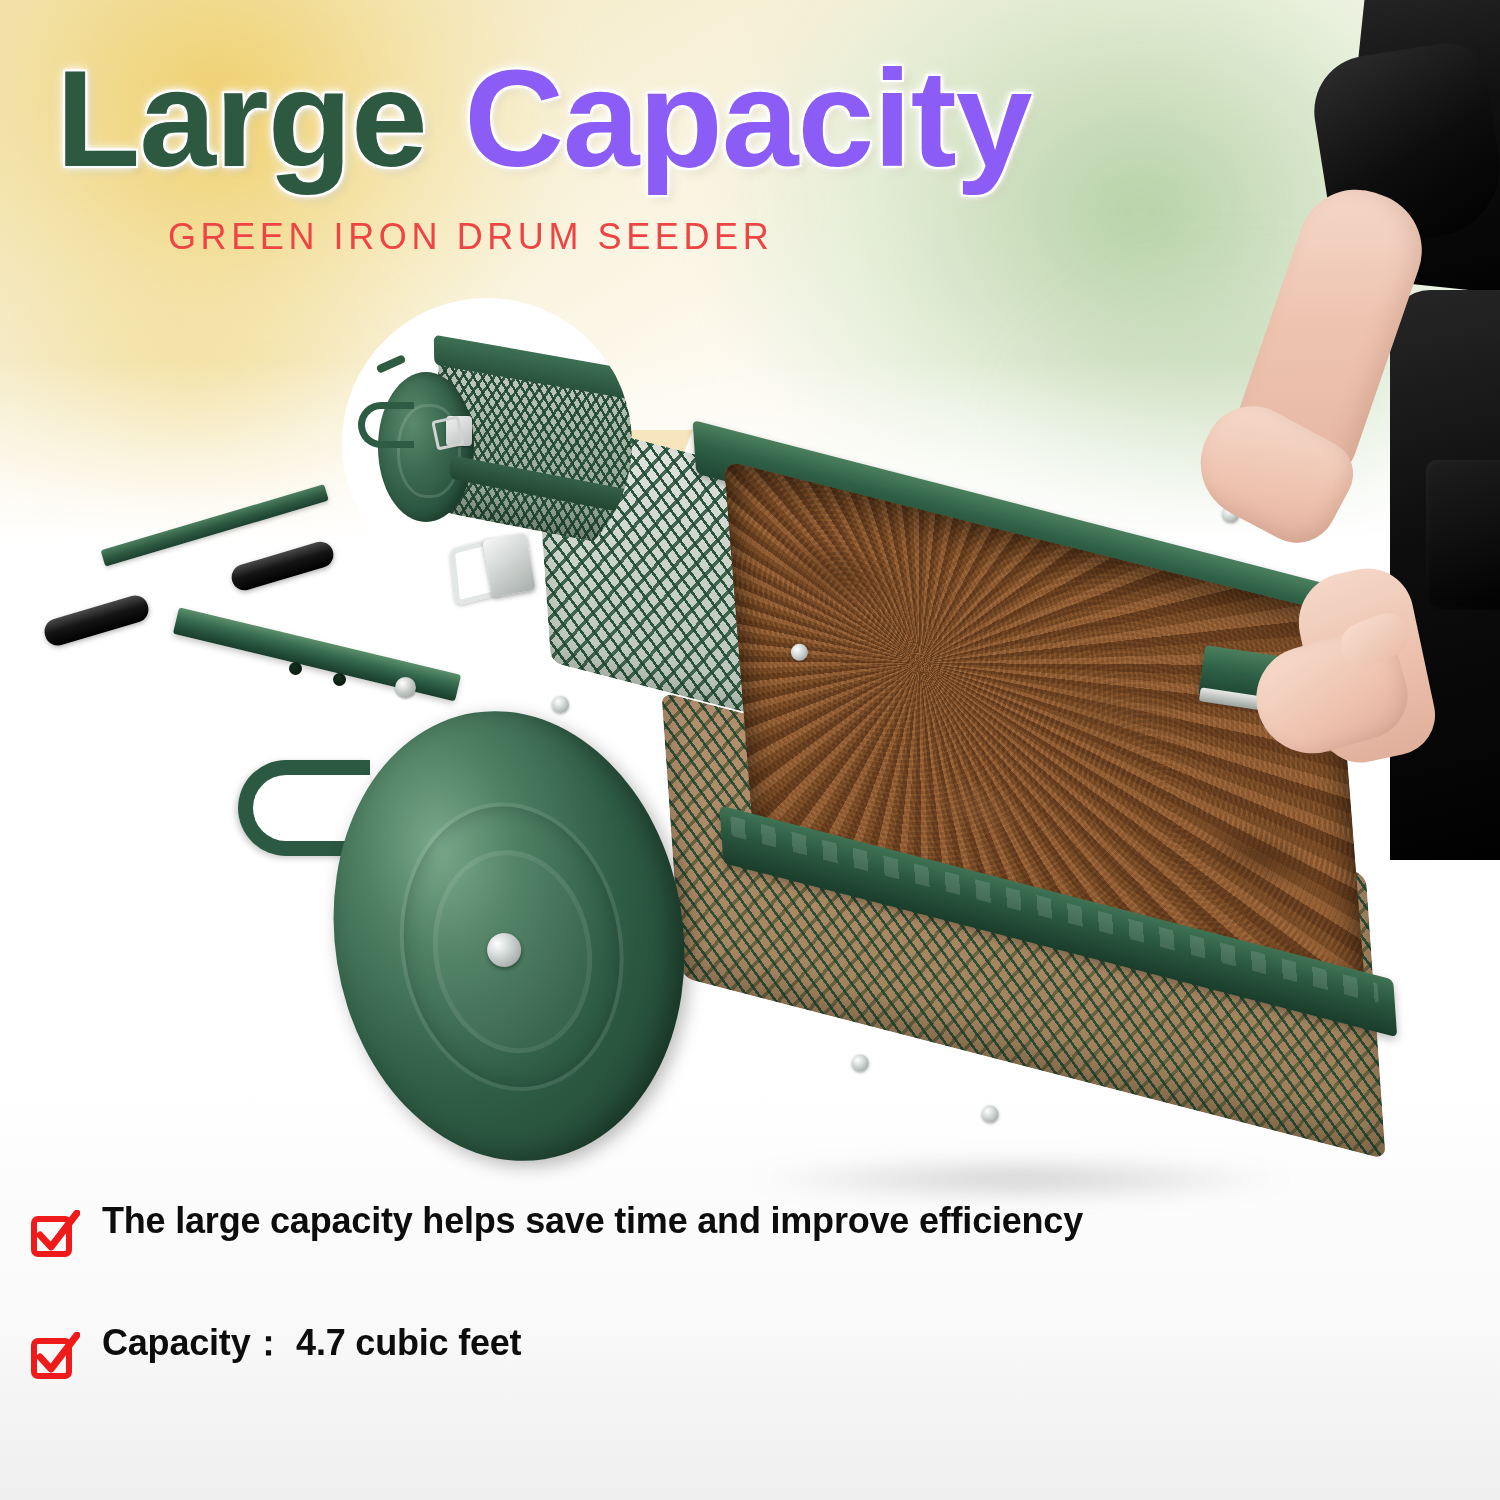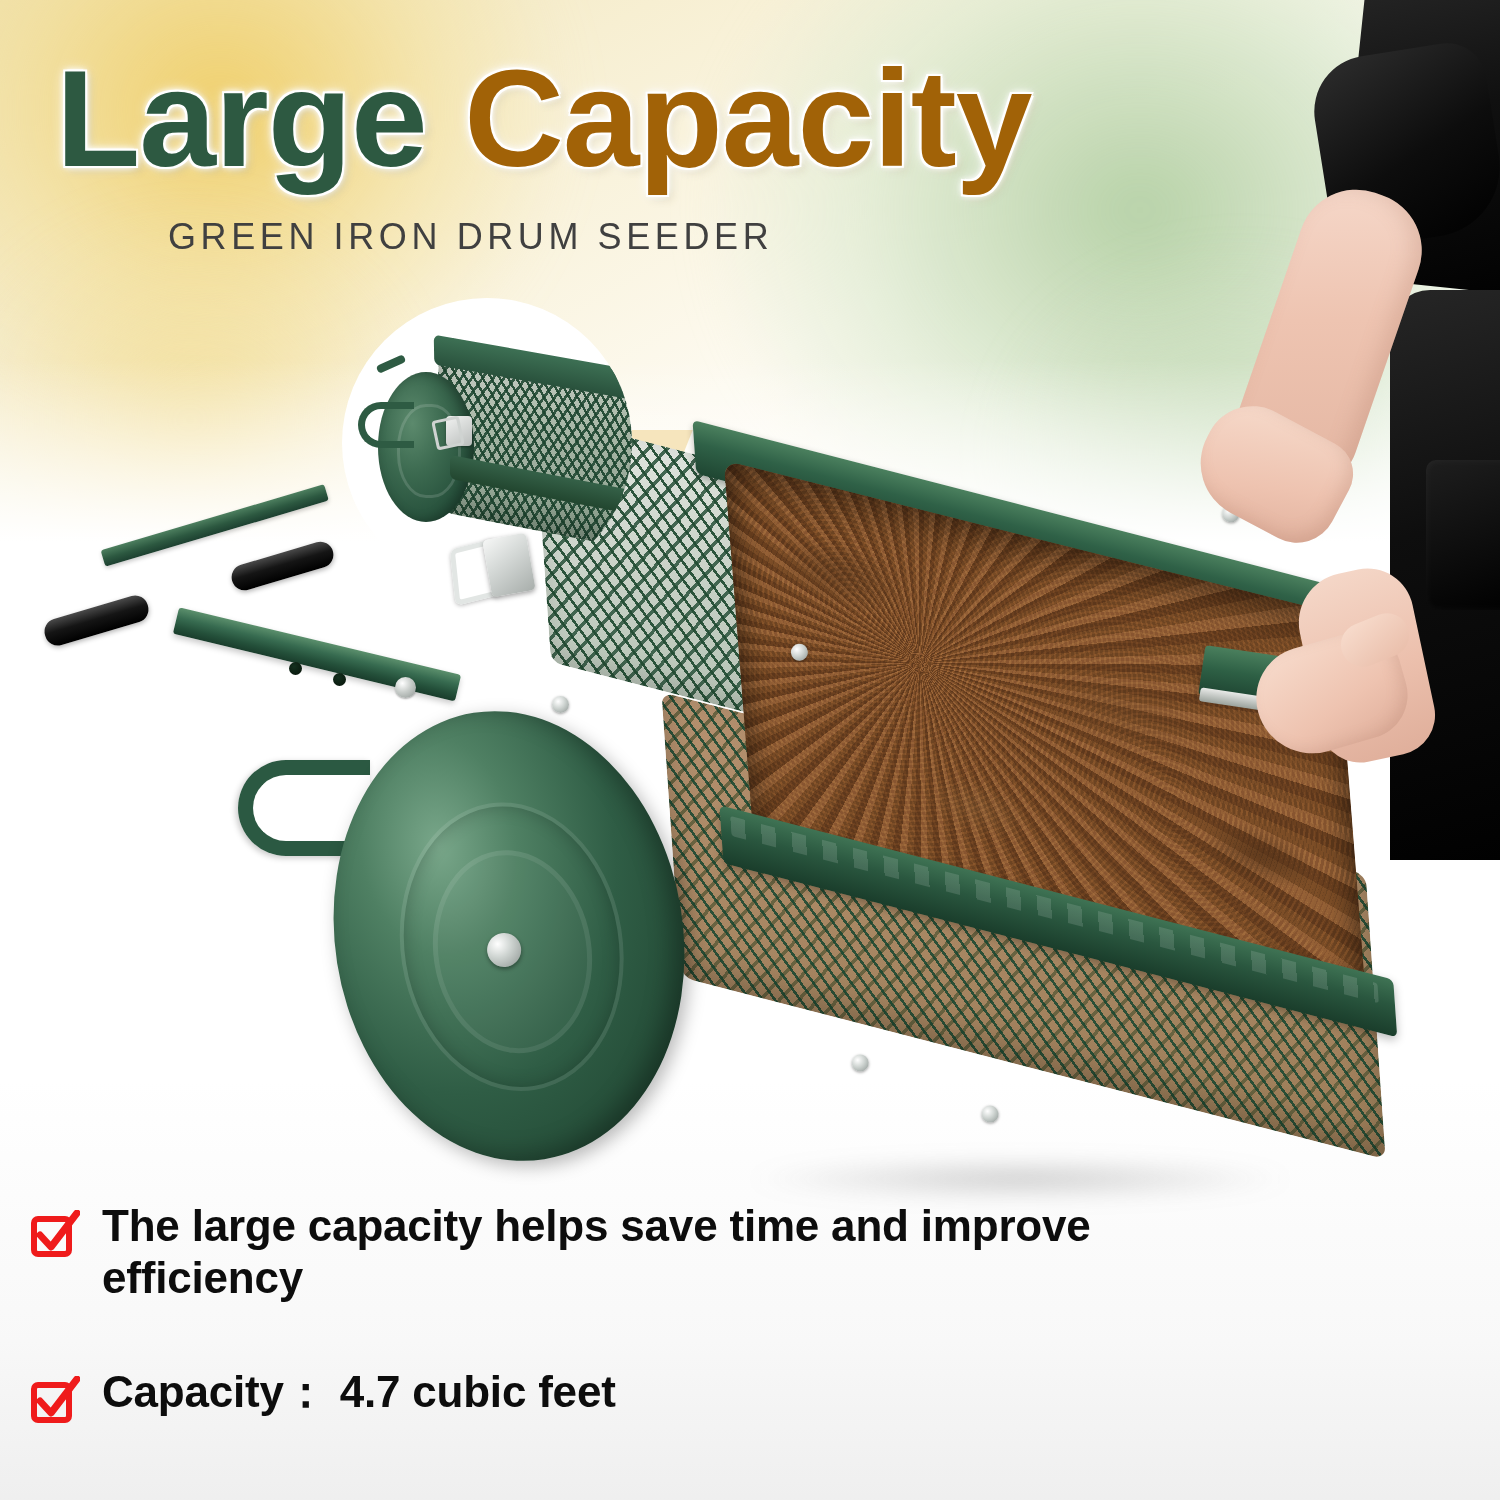--- a/index.html
+++ b/index.html
@@ -35,26 +35,26 @@
 
   
   .headline { position:absolute; left:56px; top:48px; width:1130px;
     font-size:138px; line-height:1.02; font-weight:700;
     font-family:"Liberation Sans Narrow","Liberation Sans",sans-serif;
     letter-spacing:-1px; white-space:nowrap;
     transform:scaleX(1.0); transform-origin:left center; }
   .hl-a { color:#2d5941; text-shadow:
       0 0 7px #fff, 0 0 7px #fff, 0 0 14px #fff, 2px 2px 0 #fff, -2px -2px 0 #fff,
       2px -2px 0 #fff, -2px 2px 0 #fff, 4px 4px 9px rgba(110,110,90,.30); }
-  .hl-b { color:#a16207; text-shadow:
+  .hl-b { color:#8b5cf6; text-shadow:
       0 0 7px #fff, 0 0 7px #fff, 0 0 14px #fff, 2px 2px 0 #fff, -2px -2px 0 #fff,
       2px -2px 0 #fff, -2px 2px 0 #fff, 4px 4px 9px rgba(150,130,70,.30); }
 
   .subtitle { position:absolute; left:168px; top:216px;
-    font-size:36px; font-weight:400; color:#404040; letter-spacing:4.6px;
+    font-size:36px; font-weight:400; color:#ef4444; letter-spacing:4.6px;
     font-family:"Liberation Sans",sans-serif; white-space:nowrap; }
 
   
   .callout-arrow { position:absolute; left:487px; top:430px; width:210px; height:215px;
     background:#f6e4b9; clip-path:polygon(2% 0%, 98% 0%, 57% 100%, 42% 100%); opacity:.95; }
   .callout { position:absolute; left:342px; top:298px; width:290px; height:290px;
     border-radius:50%; overflow:hidden; background:#ffffff;
     box-shadow:0 0 0 0 rgba(0,0,0,0); }
   .callout-inner { position:absolute; inset:0; }
 
@@ -246,21 +246,21 @@
     box-shadow:inset -6px -4px 14px rgba(170,120,100,.22); z-index:9; }
   .thumb { position:absolute; left:60px; top:628px; width:70px; height:44px;
     background:linear-gradient(160deg,#f8ddce,#e9bda9); border-radius:30px;
     transform:rotate(-22deg); z-index:10; }
 
   
   .bullets { position:absolute; left:30px; top:1200px; width:1300px; }
   .bullet { display:flex; align-items:flex-start; gap:22px; margin-bottom:34px; }
   .chk { flex:0 0 auto; width:50px; height:50px; position:relative; margin-top:10px; }
   .chk svg { display:block; width:50px; height:50px; }
-  .btext { font-size:44px; line-height:1.18; font-weight:700; color:#0d0d0d;
+  .btext { font-size:36px; line-height:1.18; font-weight:700; color:#0d0d0d;
     font-family:"Liberation Sans Narrow","Liberation Sans",sans-serif;
     letter-spacing:-.2px; max-width:1180px; }
 </style>
 </head>
 <body>
 
 <div id="stage">
 
   <div class="bg-base"></div>
   <div class="bg-gold"></div>

